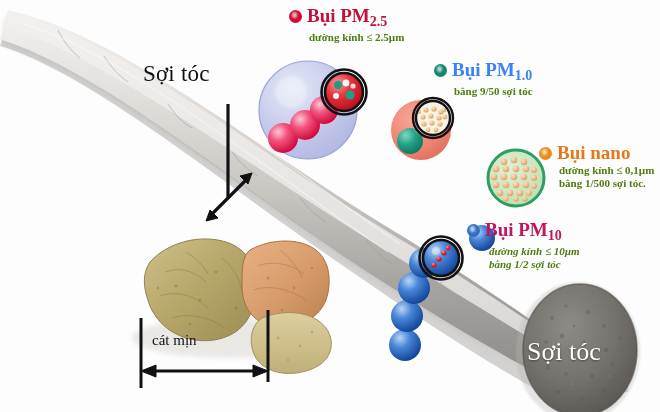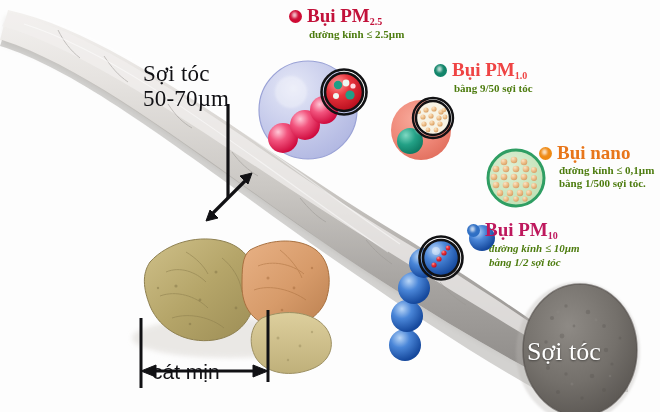--- a/index.html
+++ b/index.html
@@ -11,21 +11,21 @@
   #stage { position:absolute; inset:0; }
 
   svg.layer { position:absolute; left:0; top:0; width:660px; height:412px; }
 
   
   .callout { position:absolute; }
   .callout .title {
     font-family:"Liberation Serif", serif;
     font-weight:bold; font-size:19px; line-height:1.05; white-space:nowrap;
   }
-  .callout .title .sub { font-size:10px; vertical-align:-0.28em; font-weight:bold; }
+  .callout .title .sub { font-size:14px; vertical-align:-0.28em; font-weight:bold; }
   .callout .lines {
     font-family:"Liberation Serif", serif;
     font-size:11px; font-weight:bold; color:#4d7c0f; line-height:1.22;
     white-space:nowrap; margin-top:1px;
   }
   .bullet {
     display:inline-block; width:13px; height:13px; border-radius:50%;
     vertical-align:0px; margin-right:5px; position:relative; top:1px;
   }
   .bullet::after{
@@ -36,39 +36,39 @@
 
   #c-pm25 { left:289px; top:6px; }
   #c-pm25 .title { color:#c2113a; }
   #c-pm25 .lines  { padding-left:20px; }
 
   #c-pm10 { left:467px; top:220px; }
   #c-pm10 .title { color:#be185d; }
   #c-pm10 .lines  { padding-left:22px;font-style:italic; }
 
   #c-pm1 { left:434px; top:60px; }
-  #c-pm1 .title { color:#ef4444; }
+  #c-pm1 .title { color:#3b82f6; }
   #c-pm1 .lines  { padding-left:20px; }
 
   #c-nano { left:539px; top:143px; }
   #c-nano .title { color:#e8761b; }
   #c-nano .lines  { padding-left:20px; }
 
   
   #hair-label {
     position:absolute; left:143px; top:62px;
     font-family:"Liberation Serif", serif;
     font-size:23px; color:#101014; line-height:1.08; white-space:nowrap;
     letter-spacing:.2px;
   }
   
   #sand-label {
-    position:absolute; left:152px; top:360px;
-    font-family:Liberation Sans, sans-serif;
-    font-size:21px; color:#101014; white-space:nowrap;
+    position:absolute; left:152px; top:332px;
+    font-family:Liberation Serif, serif;
+    font-size:15px; color:#101014; white-space:nowrap;
   }
   
   #xsec-label {
     position:absolute; left:527px; top:337px;
     font-family:"Liberation Serif", serif;
     font-size:26px; color:#ffffff; white-space:nowrap;
     text-shadow:0 1px 2px rgba(0,0,0,.45);
   }
 </style>
 </head>
@@ -390,21 +390,20 @@
         <circle cx="441" cy="258" r="18" fill="none" stroke="#121214" stroke-width="2.6"></circle>
         <circle cx="441" cy="258" r="21.5" fill="none" stroke="#121214" stroke-width="2.6"></circle>
       </g>
 
       <circle cx="482" cy="238" r="13" fill="url(#blueP)"></circle>
     </g>
   </svg>
 
   <div id="hair-label">
     <div>Sợi tóc</div>
-    <div>50-70µm</div>
   </div>
 
   <div id="sand-label">cát mịn</div>
 
   <div id="xsec-label">Sợi tóc</div>
 
   <div class="callout" id="c-pm25">
     <div class="title">
       <span class="bullet" style="background:#cf0b34"></span><span>Bụi PM</span><span class="sub">2.5</span>
     </div>

